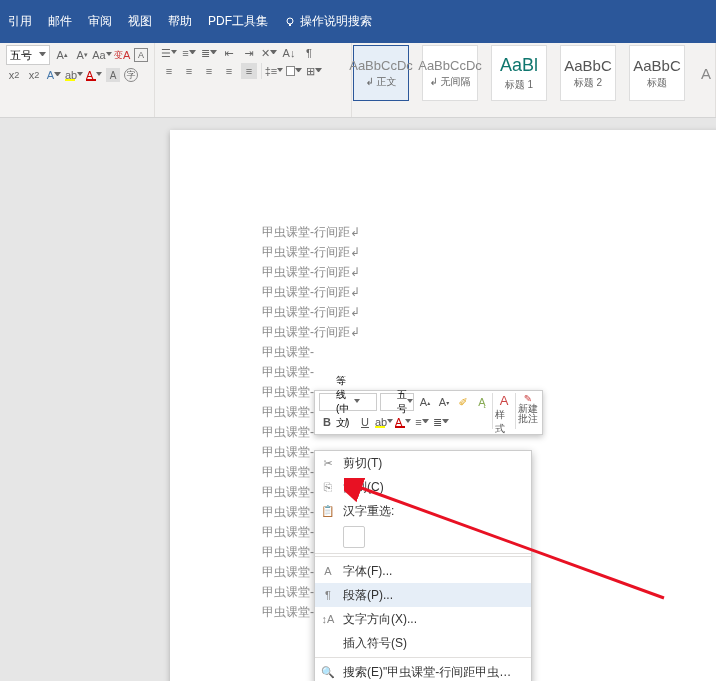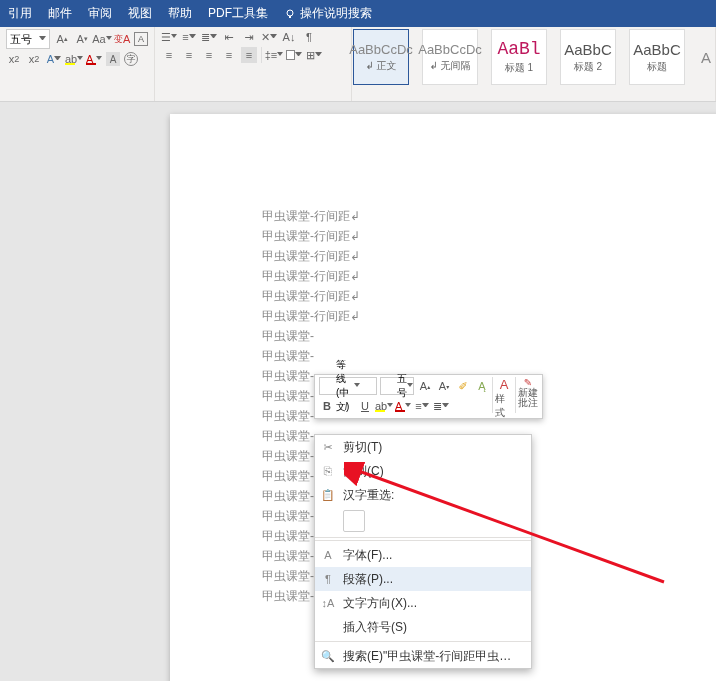--- a/index.html
+++ b/index.html
@@ -1,37 +1,37 @@
 <!DOCTYPE html>
 <html><head>
 <meta charset="utf-8">
 <style>
 * { margin: 0; padding: 0; box-sizing: border-box; font-family: "Microsoft YaHei", sans-serif; }
 body { width: 716px; height: 681px; background: #e6e6e6; overflow: hidden; position: relative; }
 
-.menubar { background: #2b579a; height: 27px; display: flex; align-items: center; padding-left: 8px; gap: 16px; color: #fff; font-size: 12px; }
+.menubar { background: #2b579a; height: 43px; display: flex; align-items: center; padding-left: 8px; gap: 16px; color: #fff; font-size: 12px; }
 .menubar span { cursor: default; }
 .menubar .search-hint { display: flex; align-items: center; gap: 4px; }
 
 .ribbon { background: #f3f2f1; height: 75px; display: flex; border-bottom: 1px solid #d4d4d4; }
 .ribbon-group { display: flex; flex-direction: column; border-right: 1px solid #e1dfdd; padding: 2px 6px 0 6px; }
 .ribbon-items { display: flex; flex-direction: column; gap: 2px; flex: 1; }
 .ribbon-row { display: flex; align-items: center; gap: 4px; }
 .ribbon-label { font-size: 11px; color: #666; text-align: center; padding: 2px 0; }
 .btn-sm { width: 16px; height: 16px; display: inline-flex; align-items: center; justify-content: center; color: #666; font-size: 11px; }
 .dd { width: 7px; height: 7px; display: inline-block; }
 .dd::after { content: ""; border-left: 3px solid transparent; border-right: 3px solid transparent; border-top: 4px solid #666; display: block; }
 
 .font-size-combo { width: 44px; height: 20px; border: 1px solid #ccc; background: #fff; font-size: 11px; display: flex; align-items: center; padding: 0 3px; justify-content: space-between; }
 
 .styles-gallery { display: flex; gap: 11px; }
 .style-item { width: 56px; height: 56px; border: 1px solid #ddd; display: flex; flex-direction: column; align-items: center; justify-content: center; font-size: 10px; color: #666; background: #fff; margin: 2px 1px; }
 .style-item.selected { border: 1px solid #2b579a; background: #e6eef7; }
 .style-preview { font-size: 13px; color: #888; }
-.style-preview.big { font-size: 18px; color: #be185d; font-family: Liberation Mono, monospace; }
+.style-preview.big { font-size: 18px; color: #0f766e; }
 .style-name { font-size: 10px; color: #666; margin-top: 2px; }
 
 .workspace { position: relative; width: 100%; height: 579px; background: #e6e6e6; }
 .page { position: absolute; left: 170px; top: 12px; width: 560px; height: 570px; background: #fff; box-shadow: 0 2px 6px rgba(0,0,0,.25); padding: 92px 0 0 92px; }
 .doc-text { font-size: 12px; color: #888; line-height: 20px; }
 
 .mini-toolbar { position: absolute; left: 314px; top: 272px; width: 229px; height: 45px; background: #fff; border: 1px solid #ccc; box-shadow: 0 2px 6px rgba(0,0,0,.25); display: flex; flex-direction: column; padding: 2px 4px; }
 .mini-row { display: flex; align-items: center; gap: 3px; }
 .mini-combo { border: 1px solid #ccc; height: 18px; font-size: 10px; display: flex; align-items: center; padding: 0 16px; }
 .mini-btn { width: 16px; height: 18px; display: flex; align-items: center; justify-content: center; font-size: 11px; color: #555; }

